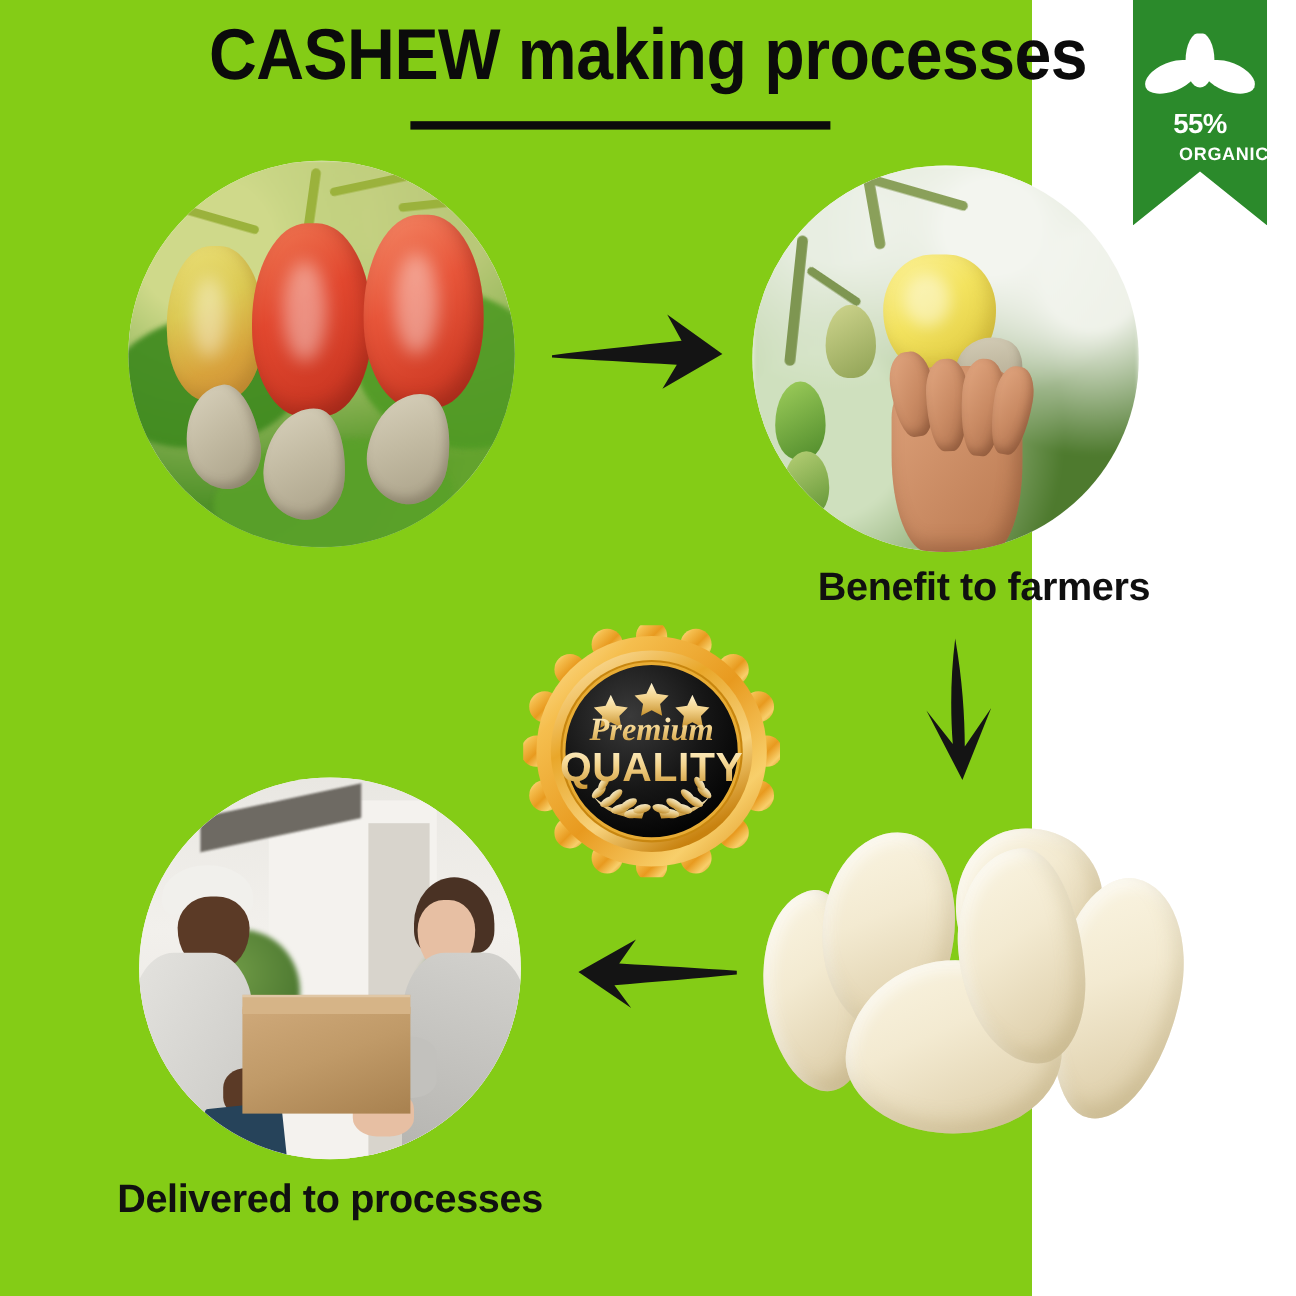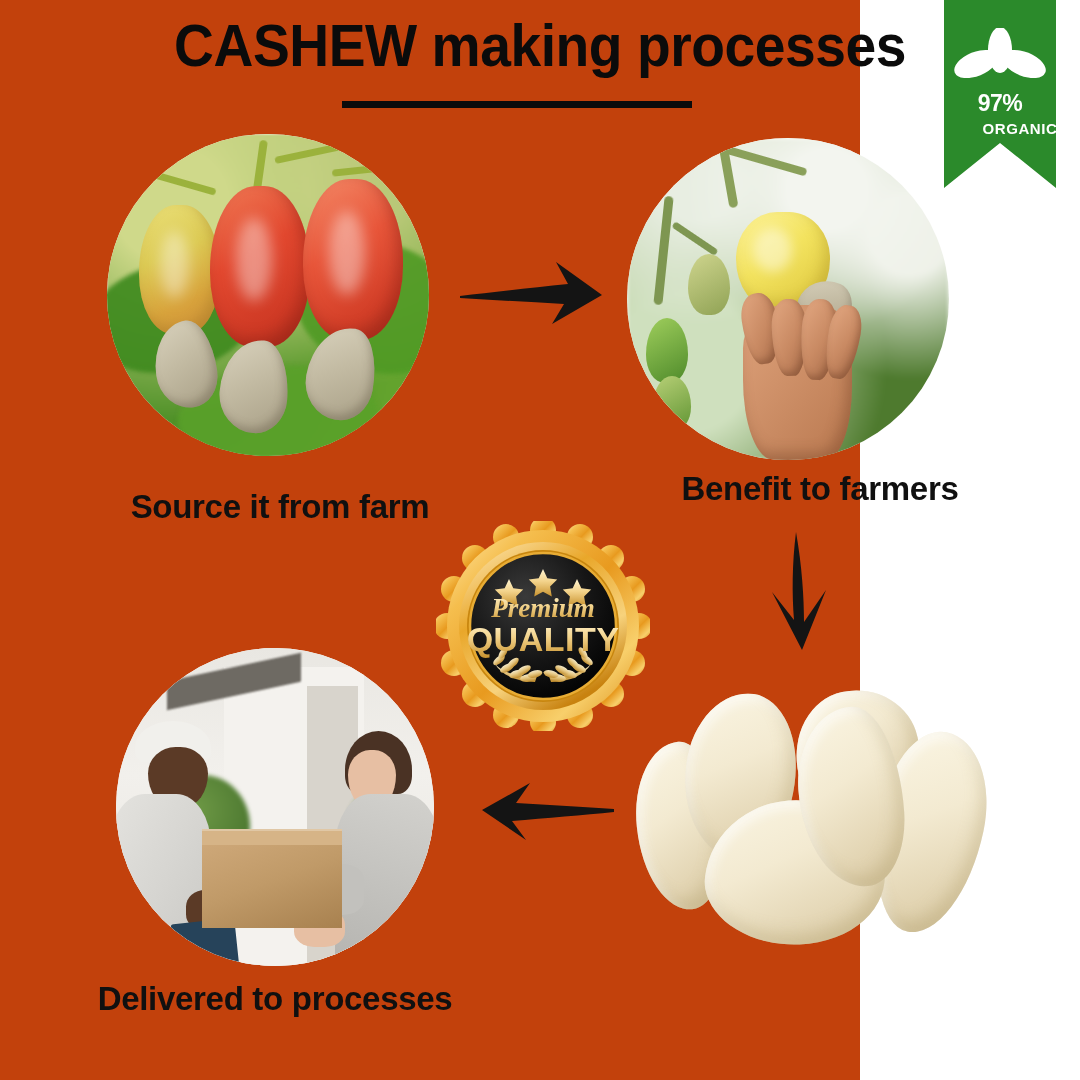--- a/index.html
+++ b/index.html
@@ -1,17 +1,17 @@
 <!DOCTYPE html>
 <html><head>
 <meta charset="utf-8">
 <style>
   html,body{margin:0;padding:0;background:#ffffff;}
   body{width:1080px;height:1080px;overflow:hidden;font-family:"Liberation Sans",sans-serif;}
-  #stage{position:relative;width:860px;height:1080px;background:#c2410c;}
+  #stage{position:relative;width:860px;height:1080px;background:#84cc16;}
 
   
   .title{
     position:absolute;left:0;top:14px;width:1080px;text-align:center;
     font-family:"Liberation Sans Narrow","Liberation Sans",sans-serif;
     font-weight:700;font-size:60px;letter-spacing:-0.5px;color:#0b0b0b;
     transform:scaleX(.92);transform-origin:50% 50%;
     white-space:nowrap;line-height:1.05;
   }
   .title-rule{
@@ -131,21 +131,21 @@
   <div class="title-rule"></div>
 
   <div class="organic">
     <div class="leaves">
       <svg width="112" height="58" viewBox="0 0 112 58">
         <ellipse cx="56" cy="22" rx="12" ry="23" fill="#ffffff"></ellipse>
         <ellipse cx="32" cy="36" rx="23" ry="12" fill="#ffffff" transform="rotate(-22 32 36)"></ellipse>
         <ellipse cx="80" cy="36" rx="23" ry="12" fill="#ffffff" transform="rotate(22 80 36)"></ellipse>
       </svg>
     </div>
-    <div class="pct">97%</div>
+    <div class="pct">55%</div>
     <div class="org">ORGANIC</div>
   </div>
 
   <div class="photo" id="photo-farm">
     <div class="p1-bg"></div>
 
     <div class="leafband" style="left:-6%;top:40%;width:52%;height:34%;background:#3f8a1f;opacity:.92;transform:rotate(-14deg);"></div>
     <div class="leafband" style="left:58%;top:34%;width:52%;height:40%;background:#4f9a24;opacity:.9;transform:rotate(12deg);"></div>
     <div class="leafband" style="left:22%;top:72%;width:62%;height:32%;background:#5aa12a;opacity:.85;transform:rotate(-5deg);"></div>
 
@@ -325,17 +325,16 @@
             <ellipse cx="8" cy="48" rx="7.5" ry="3.6" transform="rotate(14 8 48)"></ellipse>
           </g>
         </g>
       </g>
 
       <text id="seal-script" x="107" y="96" text-anchor="middle" font-family="'Liberation Serif', serif" font-style="italic" font-weight="700" font-size="27" fill="url(#gTxt)">Premium</text>
       <text id="seal-main" x="107" y="130" text-anchor="middle" font-family="'Liberation Sans', sans-serif" font-weight="700" font-size="34" letter-spacing="0.5" fill="url(#gTxt)">QUALITY</text>
     </svg>
   </div>
 
-  <div class="cap-txt" id="label-farm">Source it from farm</div>
   <div class="cap-txt" id="label-farmer">Benefit to farmers</div>
   <div class="cap-txt" id="label-delivery">Delivered to processes</div>
 
 </div>
 
 </body></html>

